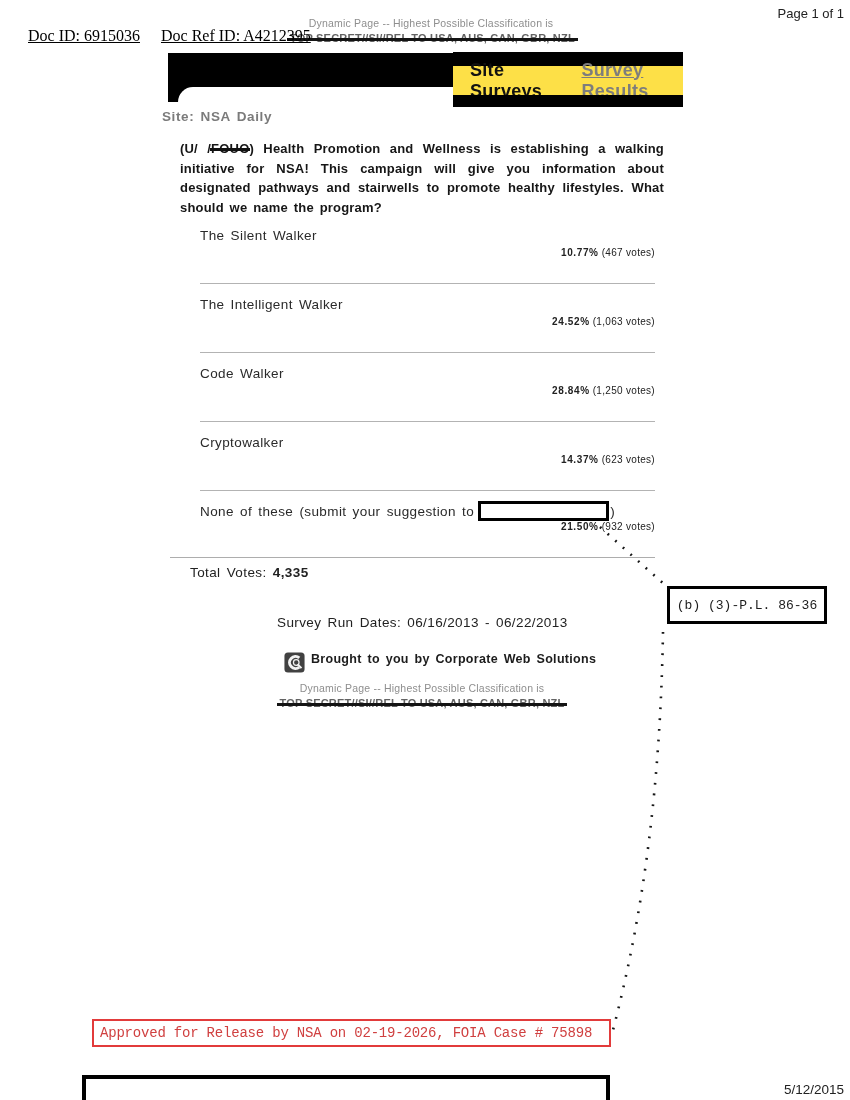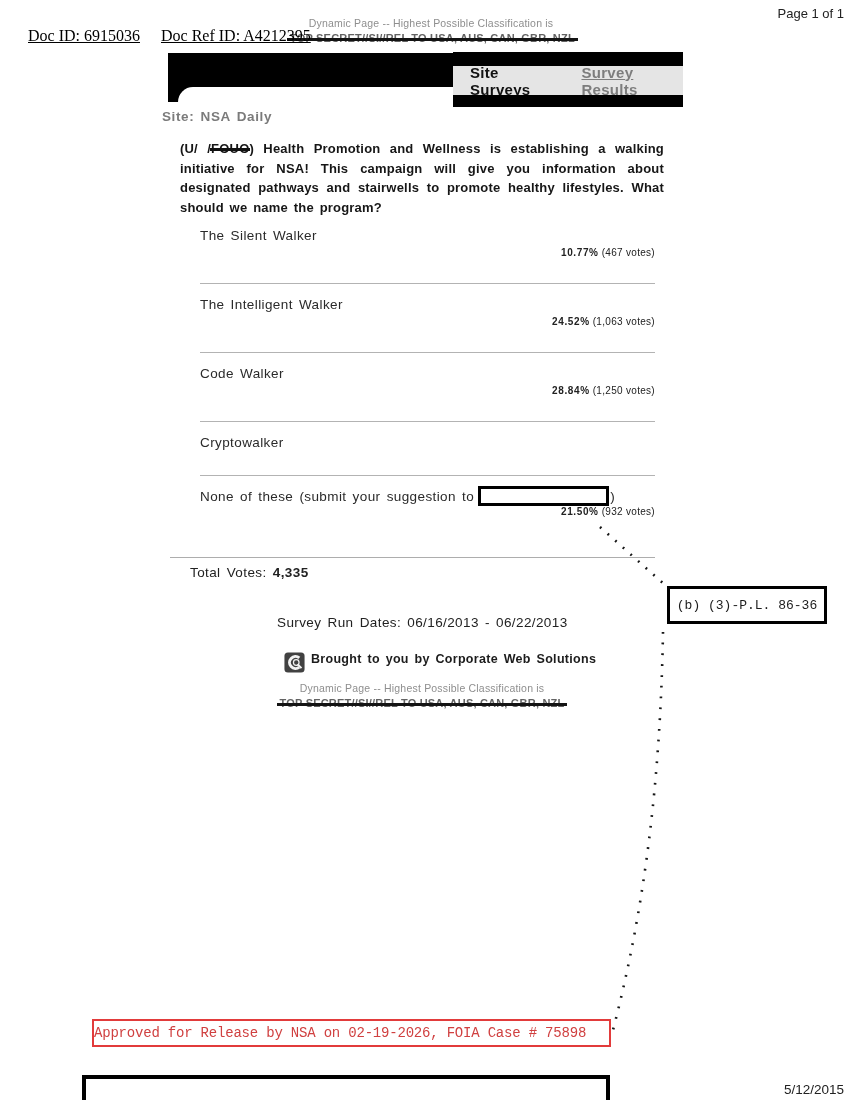--- a/index.html
+++ b/index.html
@@ -32,22 +32,22 @@
 
   
   .banner-left { position:absolute; left:168px; top:53px; width:285px; height:49px; background:#000; }
   .banner-left::after {
     content:""; position:absolute; left:10px; right:0; bottom:0; height:15px;
     background:#fff; border-top-left-radius:28px;
   }
   .banner-right-top    { position:absolute; left:453px; top:52px; width:230px; height:14px; background:#000; }
   .banner-right-bottom { position:absolute; left:453px; top:95px; width:230px; height:12px; background:#000; }
   .tab-strip {
-    position:absolute; left:453px; top:66px; width:230px; height:29px; background:#e5e5e5;
-    display:flex; align-items:center; font-size:15px; font-weight:bold; letter-spacing:0.3px;
+    position:absolute; left:453px; top:66px; width:230px; height:29px; background:#fde047;
+    display:flex; align-items:center; font-size:18px; font-weight:bold; letter-spacing:0.3px;
   }
   .tab-a { margin-left:17px; color:#111; cursor:pointer; }
   .tab-b { margin-left:27px; color:#7d7d7d; text-decoration:underline; cursor:pointer; }
 
   
   .site-label {
     position:absolute; left:162px; top:109px;
     font-size:13.5px; font-weight:bold; color:#7b7b7b; letter-spacing:0.6px; word-spacing:2px;
   }
   .question {
@@ -81,21 +81,21 @@
   
   .b3-box {
     position:absolute; left:667px; top:586px; width:160px; height:38px; box-sizing:border-box;
     border:3px solid #000; background:#fff; display:flex; align-items:center; justify-content:center;
     font-family:"Liberation Mono", monospace; font-size:13px; color:#1c1c1c; white-space:nowrap;
   }
   .leader-svg { position:absolute; left:0; top:0; pointer-events:none; z-index:3; }
 
   .approval {
     position:absolute; left:92px; top:1019px; width:519px; height:28px; box-sizing:border-box;
-    border:2.5px solid #e23b3b; display:flex; align-items:center; 
+    border:2.5px solid #e23b3b; display:flex; align-items:center; padding-left:6px;
     font-family:"Liberation Mono", monospace; font-size:14px; color:#d04040; letter-spacing:-0.2px; white-space:nowrap;
   }
   .bottom-cutoff {
     position:absolute; left:82px; top:1075px; width:520px; height:50px;
     border:4px solid #000; background:#fff;
   }
   .print-date { position:absolute; right:6px; top:1082px; font-size:13.5px; color:#222; }
 </style>
 </head>
 <body>
@@ -150,20 +150,24 @@
       <div class="opt-label">Code Walker</div>
       <div class="opt-pct">
         <b>28.84%</b>
         <span>(1,250 votes)</span>
       </div>
       <hr class="divider">
     </div>
 
     <div class="option">
       <div class="opt-label">Cryptowalker</div>
+      <div class="opt-pct">
+        <b>14.37%</b>
+        <span>(623 votes)</span>
+      </div>
       <hr class="divider">
     </div>
 
     <div class="option">
       <div class="opt-label">
         <span>None of these (submit your suggestion to</span><span class="redact-inline"></span><span>)</span>
       </div>
       <div class="opt-pct tight">
         <b>21.50%</b>
         <span>(932 votes)</span>

